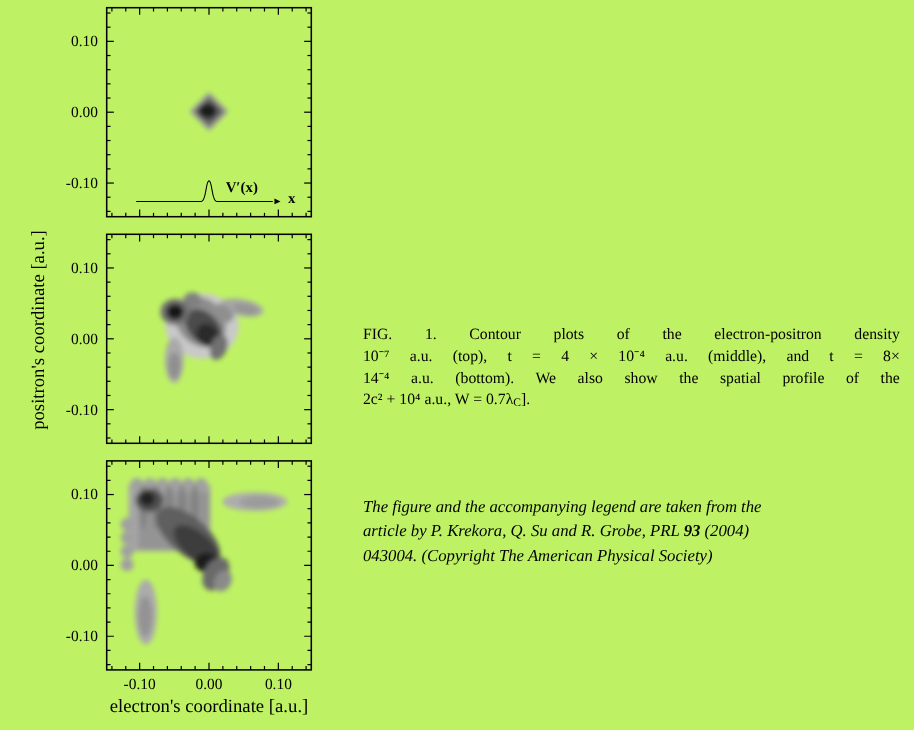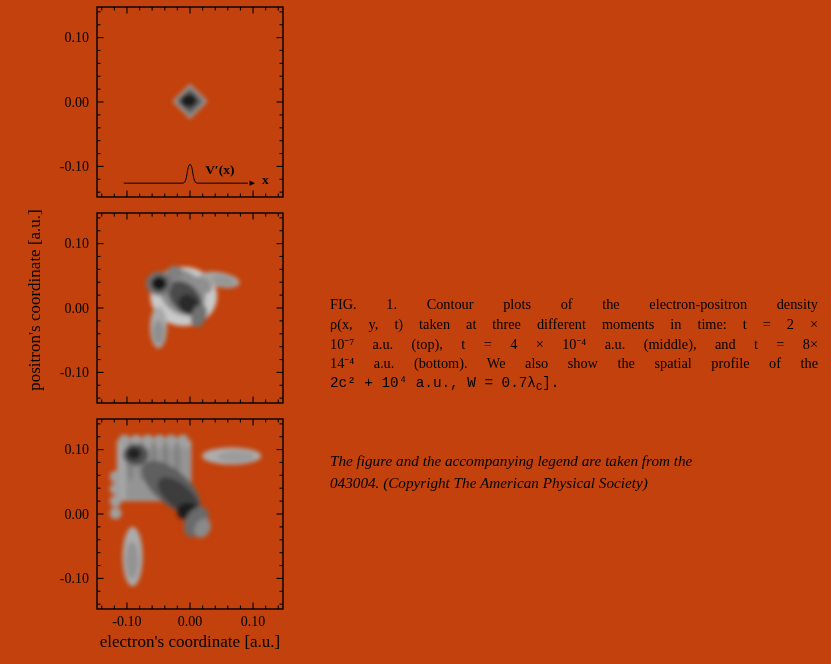--- a/index.html
+++ b/index.html
@@ -1,27 +1,27 @@
 <!DOCTYPE html>
 <html><head>
 <meta charset="utf-8">
 <style>
   html,body{margin:0;padding:0;background:#fff;}
   .screen{
-    position:relative;width:831px;height:664px;background:#c2410c;
+    position:relative;width:831px;height:664px;background:#bef264;
     font-family:"Liberation Serif", serif;color:#000;overflow:hidden;
   }
   #figure{position:absolute;left:0;top:0;width:330px;height:664px;}
   svg text{font-family:"Liberation Serif", serif;fill:#000;}
   .caption{
     position:absolute;left:330px;top:295px;width:488px;
     font-size:14.3px;line-height:19.8px;
   }
   .cap-line{text-align:justify;text-align-last:justify;}
-  .cap-line.last{text-align-last:left;font-family:Liberation Mono, monospace;}
+  .cap-line.last{text-align-last:left;}
   .subc{font-size:10.5px;vertical-align:-2.5px;}
   .attribution{
     position:absolute;left:330px;top:450px;width:488px;
     font-size:15.2px;line-height:22.4px;font-style:italic;
   }
   .attr-line{white-space:nowrap;}
   .attr-bold{font-weight:bold;}
 </style>
 </head>
 <body>
@@ -303,24 +303,24 @@
           <text x="126.94915254237287" y="626" text-anchor="middle" font-size="14">-0.10</text>
           <text x="190" y="626" text-anchor="middle" font-size="14">0.00</text>
           <text x="253.0508474576271" y="626" text-anchor="middle" font-size="14">0.10</text>
         </g>
         <text x="190" y="647" text-anchor="middle" font-size="17">electron's coordinate [a.u.]</text>
         <text transform="translate(40 300) rotate(-90)" text-anchor="middle" font-size="17">positron's coordinate [a.u.]</text>
       </svg></div>
 
   <div class="caption">
     <div class="cap-line">FIG. 1.  Contour plots of the electron-positron density</div>
-    <div class="cap-line">ρ(x, y, t) taken at three different moments in time: t = 2 ×</div>
     <div class="cap-line">10⁻⁷ a.u.  (top),  t = 4 × 10⁻⁴ a.u.  (middle),  and  t = 8×</div>
     <div class="cap-line">14⁻⁴ a.u. (bottom). We also show the spatial profile of the</div>
     <div class="cap-line last"><span>2c² + 10⁴ a.u., W = 0.7λ</span><span class="subc">C</span><span>].</span></div>
   </div>
 
   <div class="attribution">
     <div class="attr-line">The figure and the accompanying legend are taken from the</div>
+    <div class="attr-line"><span>article by P. Krekora, Q. Su and R. Grobe, PRL </span><span class="attr-bold">93</span><span> (2004)</span></div>
     <div class="attr-line">043004. (Copyright The American Physical Society)</div>
   </div>
 
 </div>
 
 </body></html>

